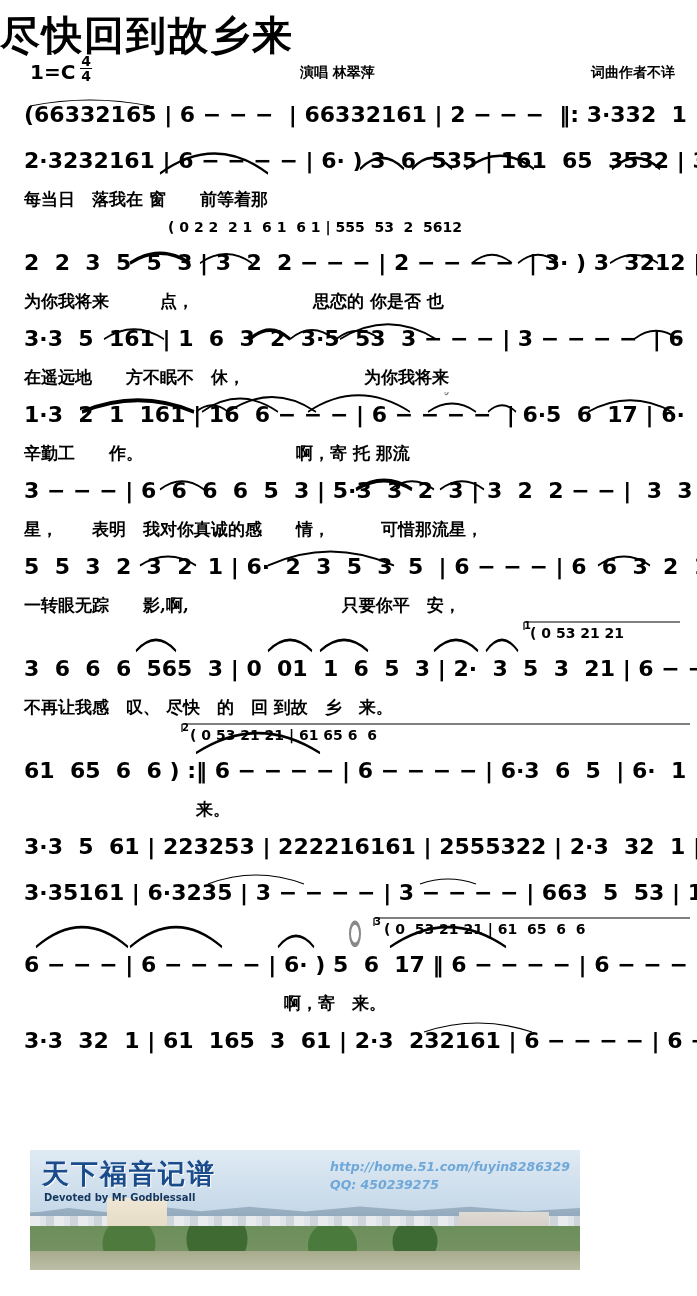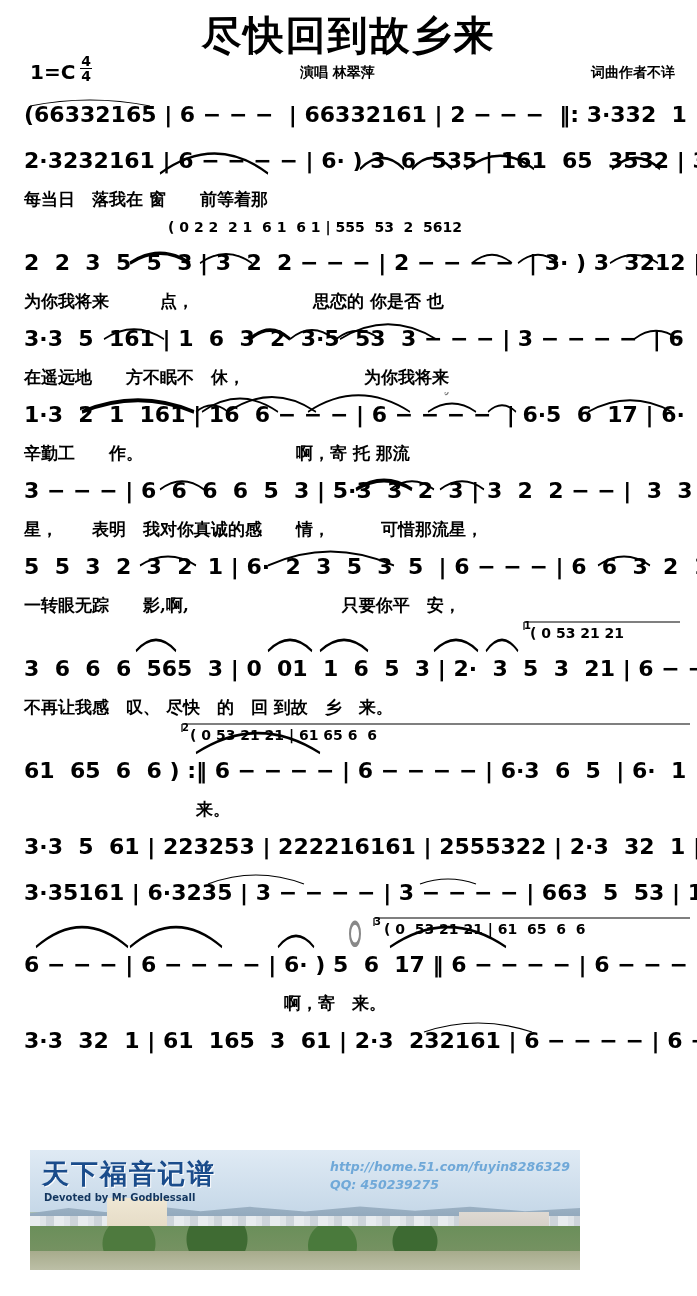--- a/index.html
+++ b/index.html
@@ -2,21 +2,21 @@
 <html><head>
 <meta charset="utf-8">
 <style>
   html,body{margin:0;padding:0;background:#ffffff;}
   body{
     width:697px;height:1296px;position:relative;overflow:hidden;
     font-family:"Liberation Serif",serif;color:#000;
   }
   
   #title{
-    position:absolute;left:0;top:8px;width:697px;text-align:center;
+    position:absolute;left:0;top:8px;width:697px;text-align:left;
     font-family:"DejaVu Sans",sans-serif;font-weight:bold;font-size:40px;
     letter-spacing:2px;
   }
   #key-sig{
     position:absolute;left:30px;top:55px;
     font-family:"DejaVu Sans",sans-serif;font-weight:bold;font-size:20px;
     display:flex;align-items:flex-end;gap:3px;
   }
   #key-sig .frac{display:inline-flex;flex-direction:column;align-items:center;
     font-size:14px;line-height:1.0;margin-left:2px;position:relative;top:-1px;}

